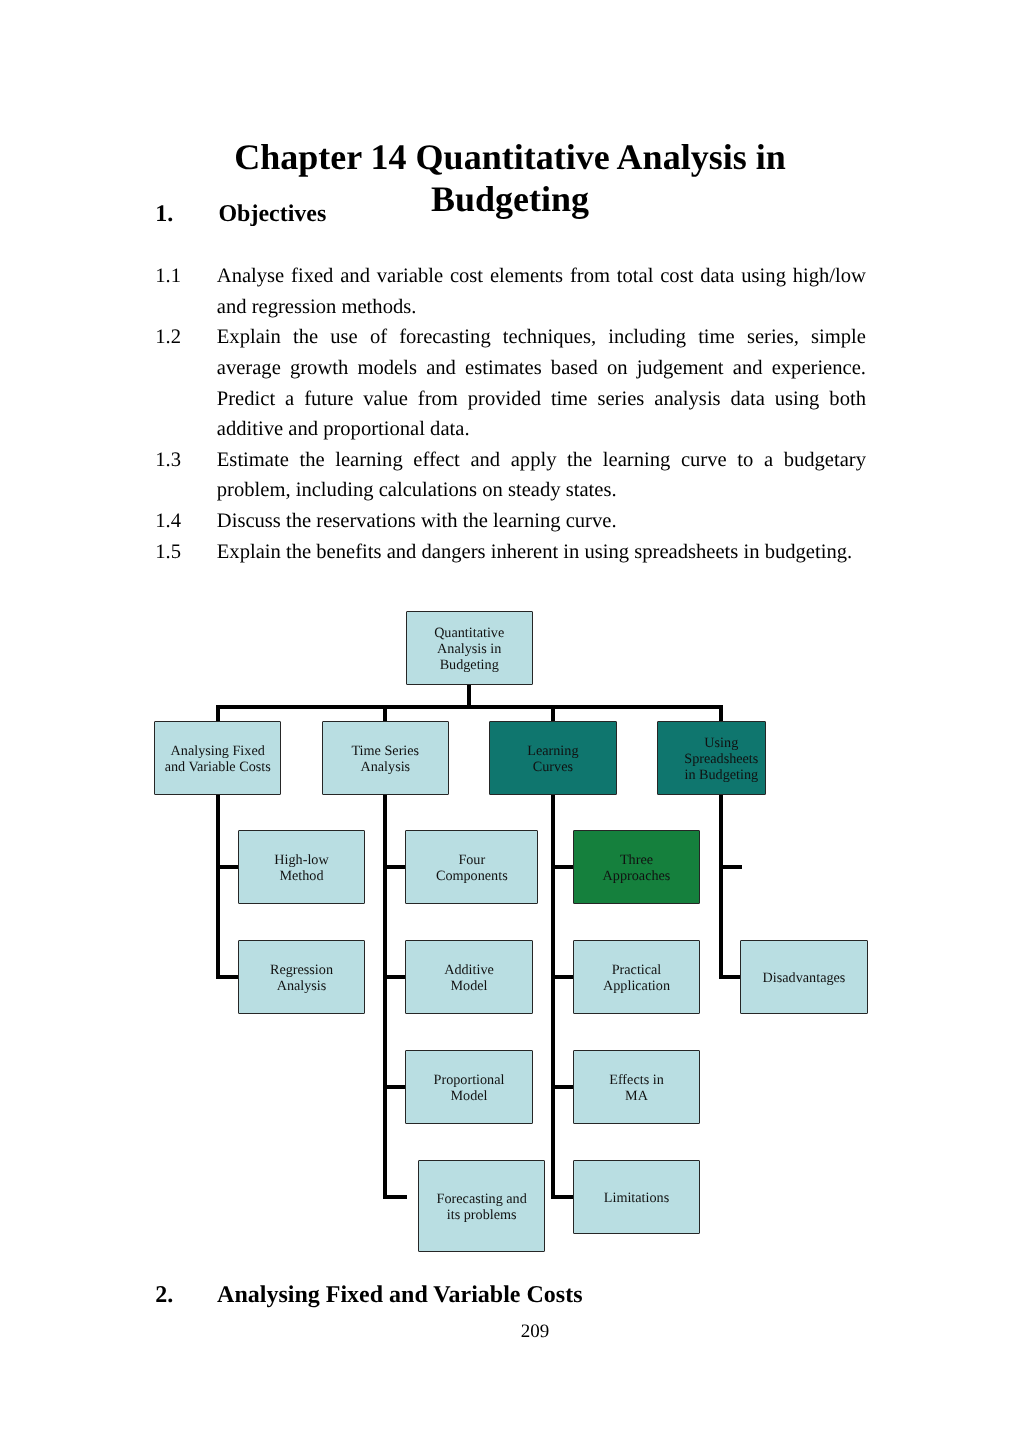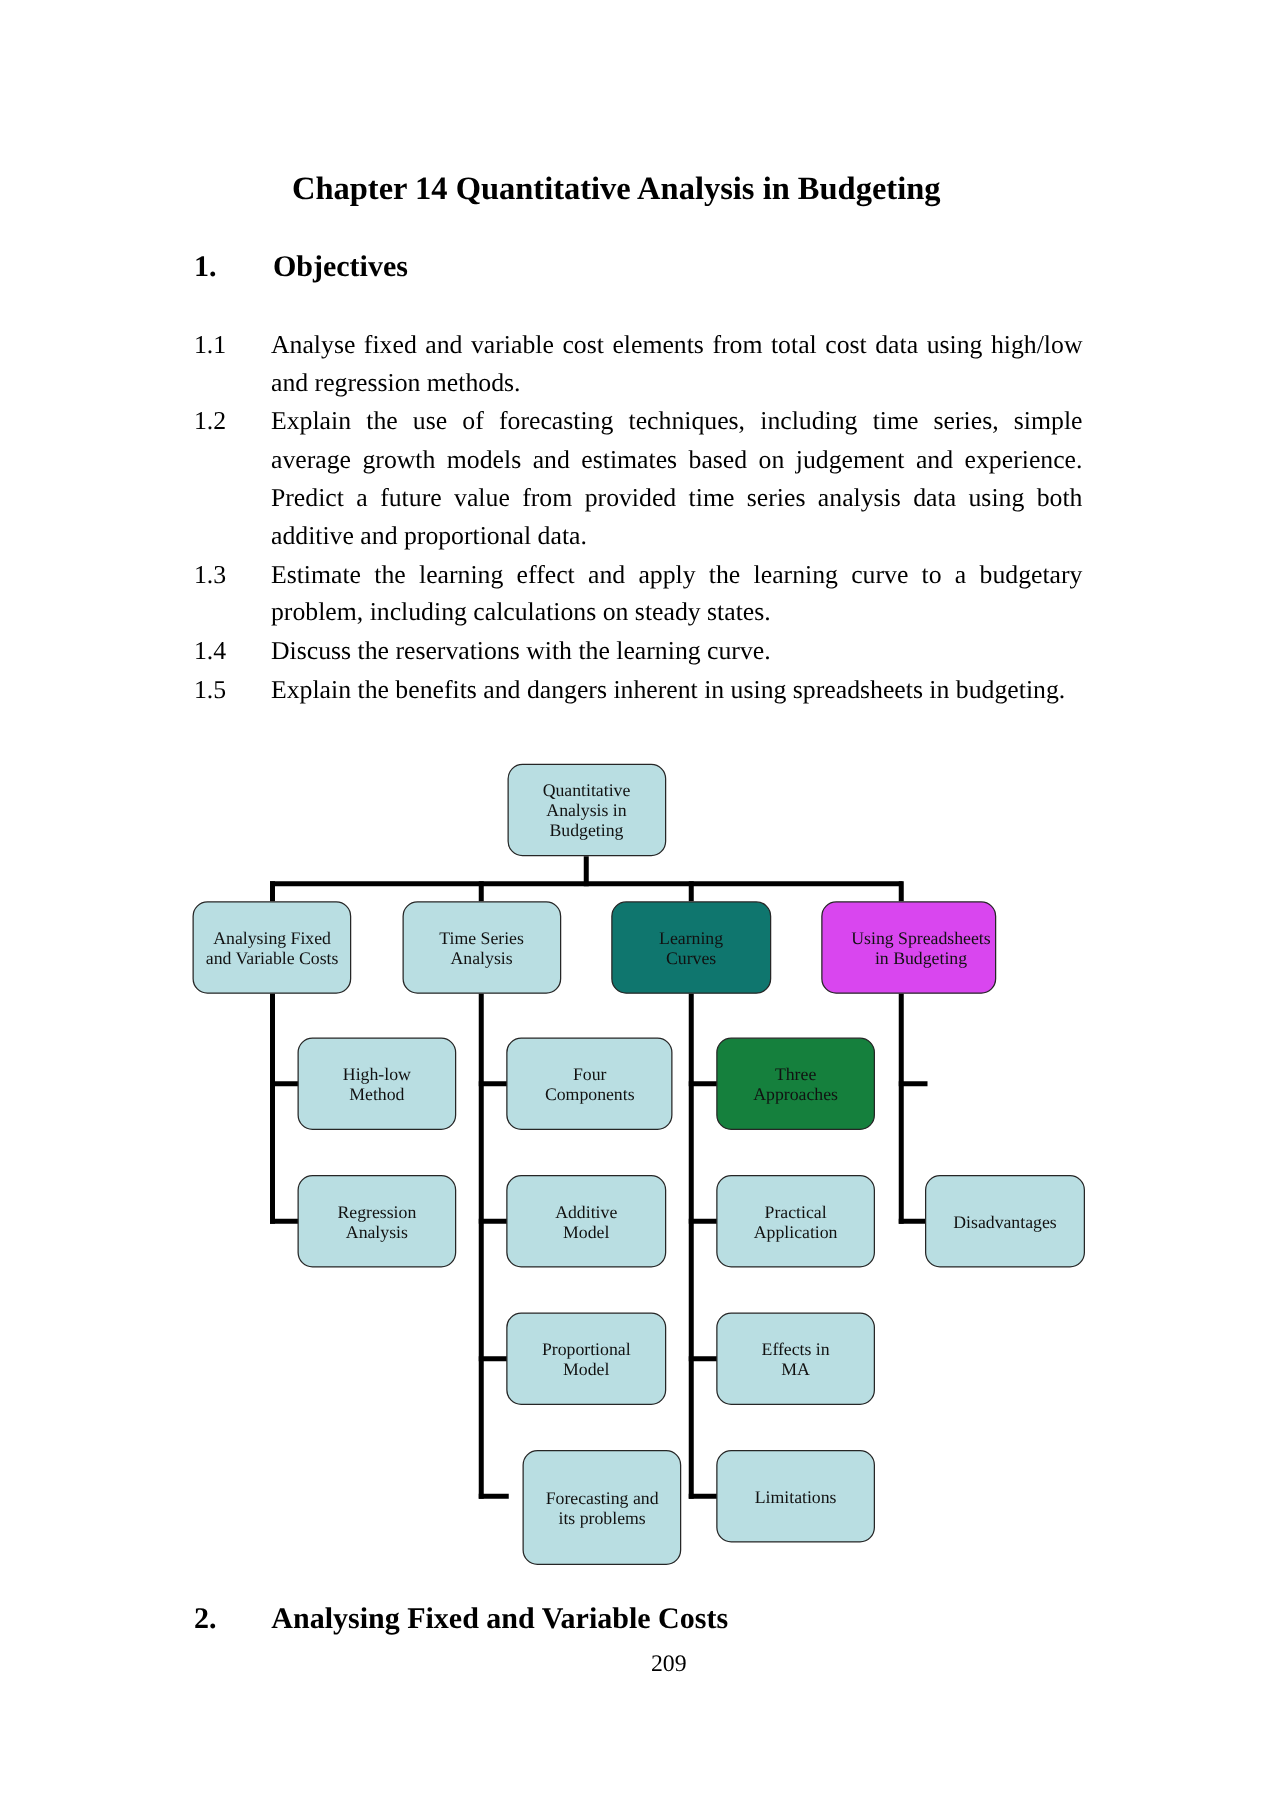--- a/index.html
+++ b/index.html
@@ -4,38 +4,38 @@
 <style>
   html,body{margin:0;padding:0;}
   body{width:1020px;height:1443px;background:#ffffff;
        font-family:"Liberation Serif",serif;color:#000;
        -webkit-font-smoothing:antialiased;
        text-rendering:geometricPrecision;}
   .page{position:relative;width:1020px;height:1443px;overflow:hidden;
         transform:translateZ(0);}
 
   
-  .doc-title{position:absolute;left:138px;top:135.5px;width:710px;text-align:center;
-             font-size:26px;font-weight:bold;letter-spacing:0;font-family:Liberation Serif, serif;}
+  .doc-title{position:absolute;left:155px;top:135.5px;width:710px;text-align:center;
+             font-size:36px;font-weight:bold;letter-spacing:0;font-family:Liberation Serif, serif;}
   .sec1,.sec2{position:absolute;left:155.2px;font-size:24px;font-weight:bold;
               line-height:1;white-space:nowrap;}
   .sec1{top:202px;} .sec2{top:1283px;}
   .sec-n{display:inline-block;width:57.2px;}
   .body-list{position:absolute;left:155.2px;top:261px;width:710.8px;font-size:20.6px;}
   .li{position:relative;padding-left:61.6px;text-align:justify;
       line-height:30.62px;}
   .li .num{position:absolute;left:0;top:0;}
   .li .txt{display:inline;margin-top:16px;}
   .li.nojust{text-align:left;}
   .pageno{position:absolute;left:1px;top:1321px;width:1020px;text-align:center;font-size:19px;padding-left:24px;}
 
   
   #diagram{position:absolute;left:0;top:0;width:1020px;height:1443px;pointer-events:none;}
   .node{position:absolute;box-sizing:border-box;
-        background:#b9dee2;border:1.4px solid #2b2b2b;border-radius:12px;
+        background:#b9dee2;border:1.4px solid #2b2b2b;border-radius:1px;
         display:flex;align-items:center;justify-content:center;
         font-size:14.2px;line-height:15.8px;text-align:center;color:#111;}
   .node>span{position:relative;top:2px;}
   .lnk{position:absolute;background:#000;}
 </style>
 </head>
 <body>
 
 <div class="page">
   <div class="doc-title">Chapter 14 Quantitative Analysis in Budgeting</div>
@@ -130,21 +130,21 @@
         <span>Practical<br>Application</span>
       </div>
       <div class="lnk" style="left: 550.9px; top: 1084.95px; width: 23.9px; height: 4px; background: rgb(0, 0, 0);"></div>
       <div class="node" style="left: 572.8px; top: 1049.7px; width: 127.4px; height: 74.5px; background: rgb(185, 222, 226); border-color: rgb(38, 38, 38);">
         <span>Effects in<br>MA</span>
       </div>
       <div class="lnk" style="left: 550.9px; top: 1194.85px; width: 23.9px; height: 4px; background: rgb(0, 0, 0);"></div>
       <div class="node" style="left: 572.8px; top: 1159.6px; width: 127.4px; height: 74.5px; background: rgb(185, 222, 226); border-color: rgb(38, 38, 38);">
         <span>Limitations</span>
       </div>
-      <div class="node" style="left: 656.8px; top: 720.5px; width: 140px; height: 74.5px; background: #d946ef; border-color: rgb(38, 38, 38); padding-left: 20px;">
+      <div class="node" style="left: 656.8px; top: 720.5px; width: 109px; height: 74.5px; background: #0f766e; border-color: rgb(38, 38, 38); padding-left: 20px;">
         <span>Using Spreadsheets<br>in Budgeting</span>
       </div>
       <div class="lnk" style="left: 718.5px; top: 795px; width: 4px; height: 183.95px; background: rgb(0, 0, 0);"></div>
       <div class="lnk" style="left: 718.5px; top: 865.05px; width: 23.8px; height: 4px; background: rgb(0, 0, 0);"></div>
       <div class="lnk" style="left: 718.5px; top: 974.95px; width: 23.8px; height: 4px; background: rgb(0, 0, 0);"></div>
       <div class="node" style="left: 740.3px; top: 939.7px; width: 127.4px; height: 74.5px; background: rgb(185, 222, 226); border-color: rgb(38, 38, 38);">
         <span>Disadvantages</span>
       </div>
     </div>
 </div>

